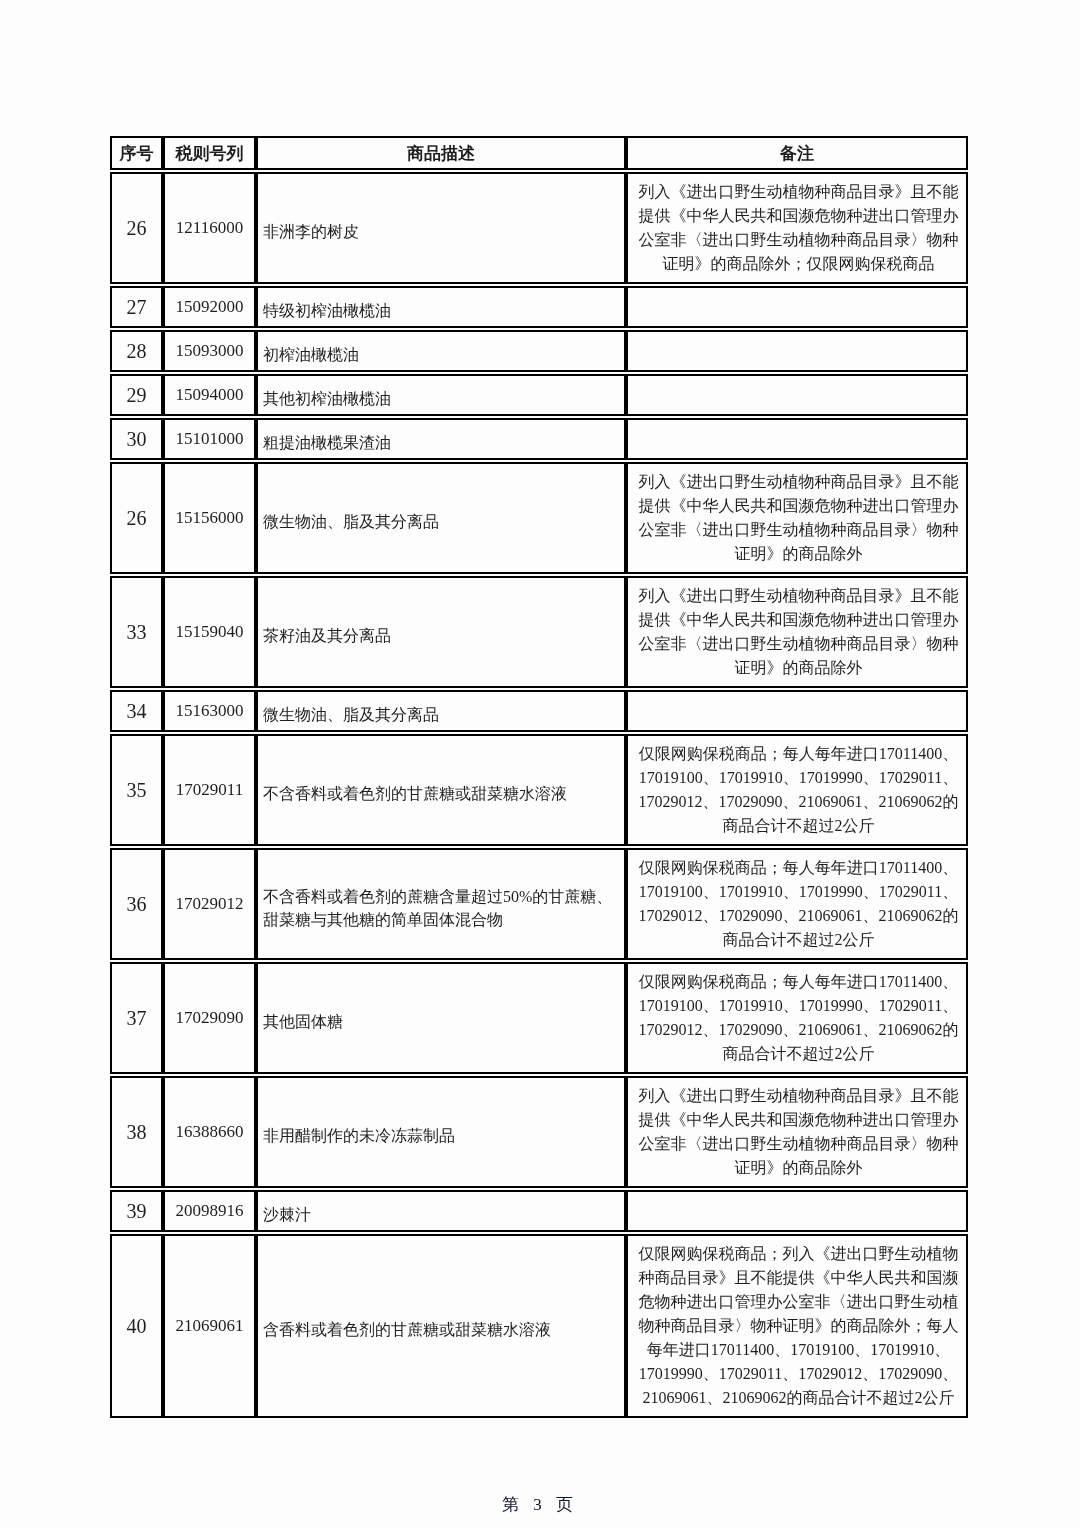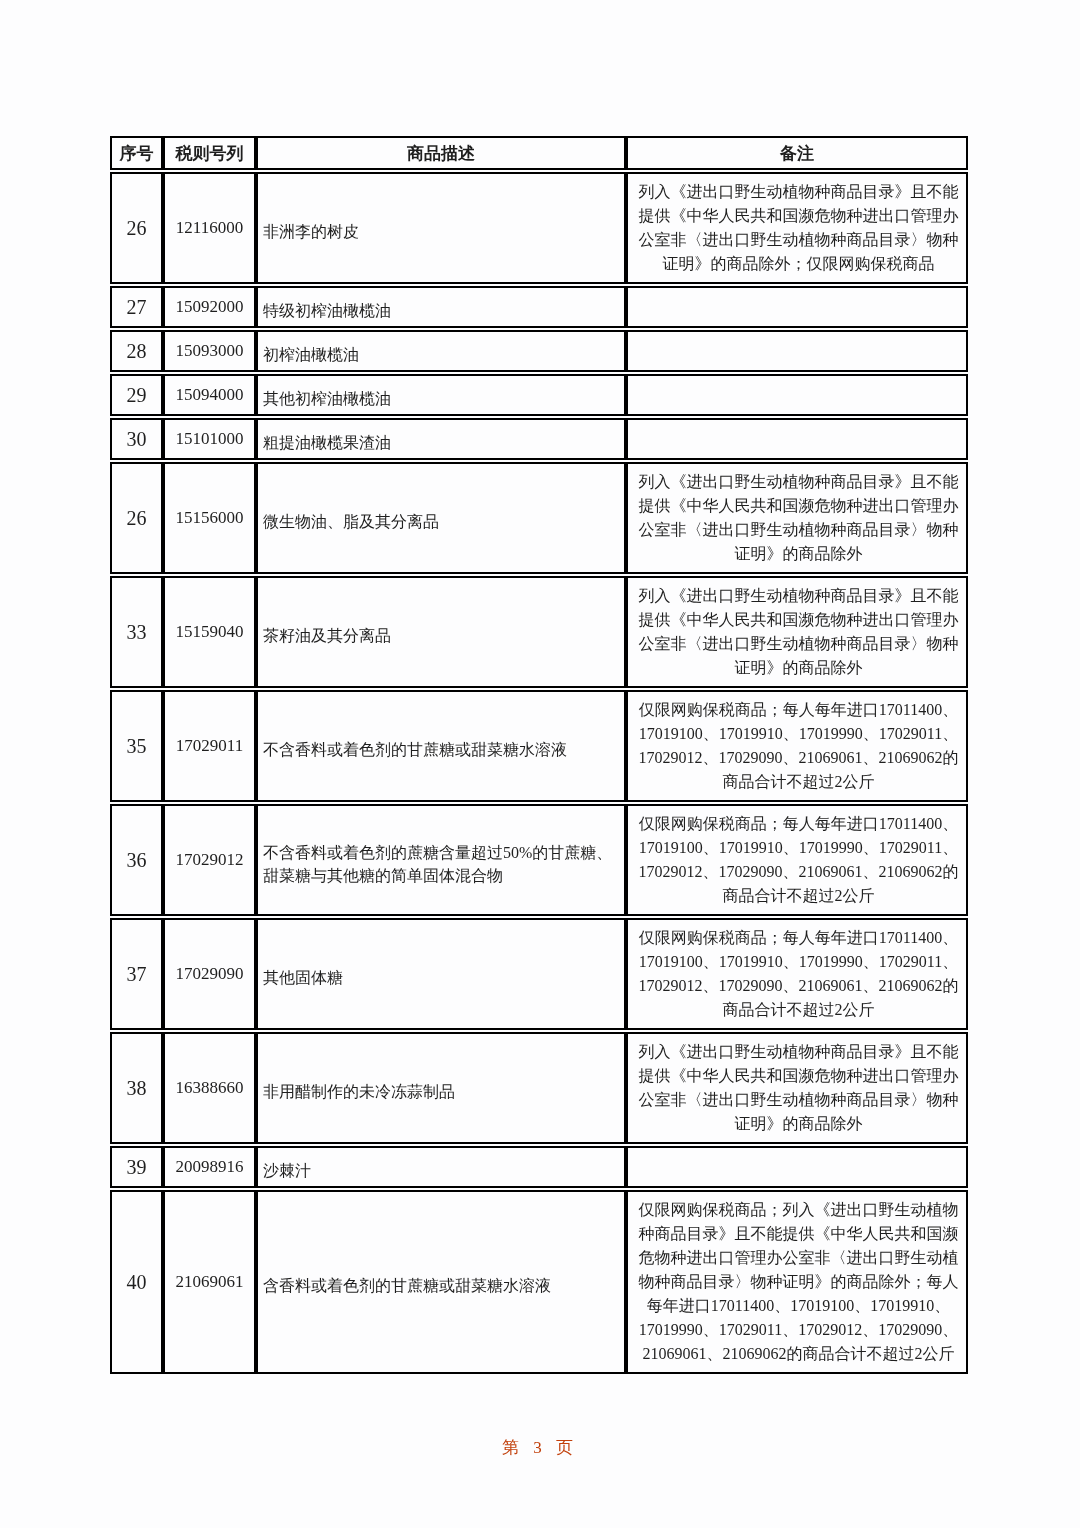--- a/index.html
+++ b/index.html
@@ -57,27 +57,27 @@
     line-height: 1.45;
   }
   td.note {
     text-align: center;
     font-size: 16px;
     padding: 6px 5px 6px 8px;
     line-height: 1.5;
   }
   .footer {
     position: absolute;
-    top: 1436px;
+    top: 1493px;
     left: 0;
     width: 100%;
     text-align: center;
     font-size: 17px;
     letter-spacing: 5px;
-    color: #c2410c;
+    color: #0f172a;
   }
 </style>
 </head>
 <body>
 
 <div class="page">
 
   <table class="tariff">
     <colgroup>
       <col style="width:53px">
@@ -130,20 +130,26 @@
           <td class="desc">微生物油、脂及其分离品</td>
           <td class="note">列入《进出口野生动植物种商品目录》且不能提供《中华人民共和国濒危物种进出口管理办公室非〈进出口野生动植物种商品目录〉物种证明》的商品除外</td>
         </tr>
         <tr>
           <td class="no">33</td>
           <td class="code">15159040</td>
           <td class="desc">茶籽油及其分离品</td>
           <td class="note">列入《进出口野生动植物种商品目录》且不能提供《中华人民共和国濒危物种进出口管理办公室非〈进出口野生动植物种商品目录〉物种证明》的商品除外</td>
         </tr>
         <tr>
+          <td class="no">34</td>
+          <td class="code">15163000</td>
+          <td class="desc">微生物油、脂及其分离品</td>
+          <td class="note"></td>
+        </tr>
+        <tr>
           <td class="no">35</td>
           <td class="code">17029011</td>
           <td class="desc">不含香料或着色剂的甘蔗糖或甜菜糖水溶液</td>
           <td class="note">仅限网购保税商品；每人每年进口17011400、17019100、17019910、17019990、17029011、17029012、17029090、21069061、21069062的商品合计不超过2公斤</td>
         </tr>
         <tr>
           <td class="no">36</td>
           <td class="code">17029012</td>
           <td class="desc">不含香料或着色剂的蔗糖含量超过50%的甘蔗糖、甜菜糖与其他糖的简单固体混合物</td>
           <td class="note">仅限网购保税商品；每人每年进口17011400、17019100、17019910、17019990、17029011、17029012、17029090、21069061、21069062的商品合计不超过2公斤</td>

